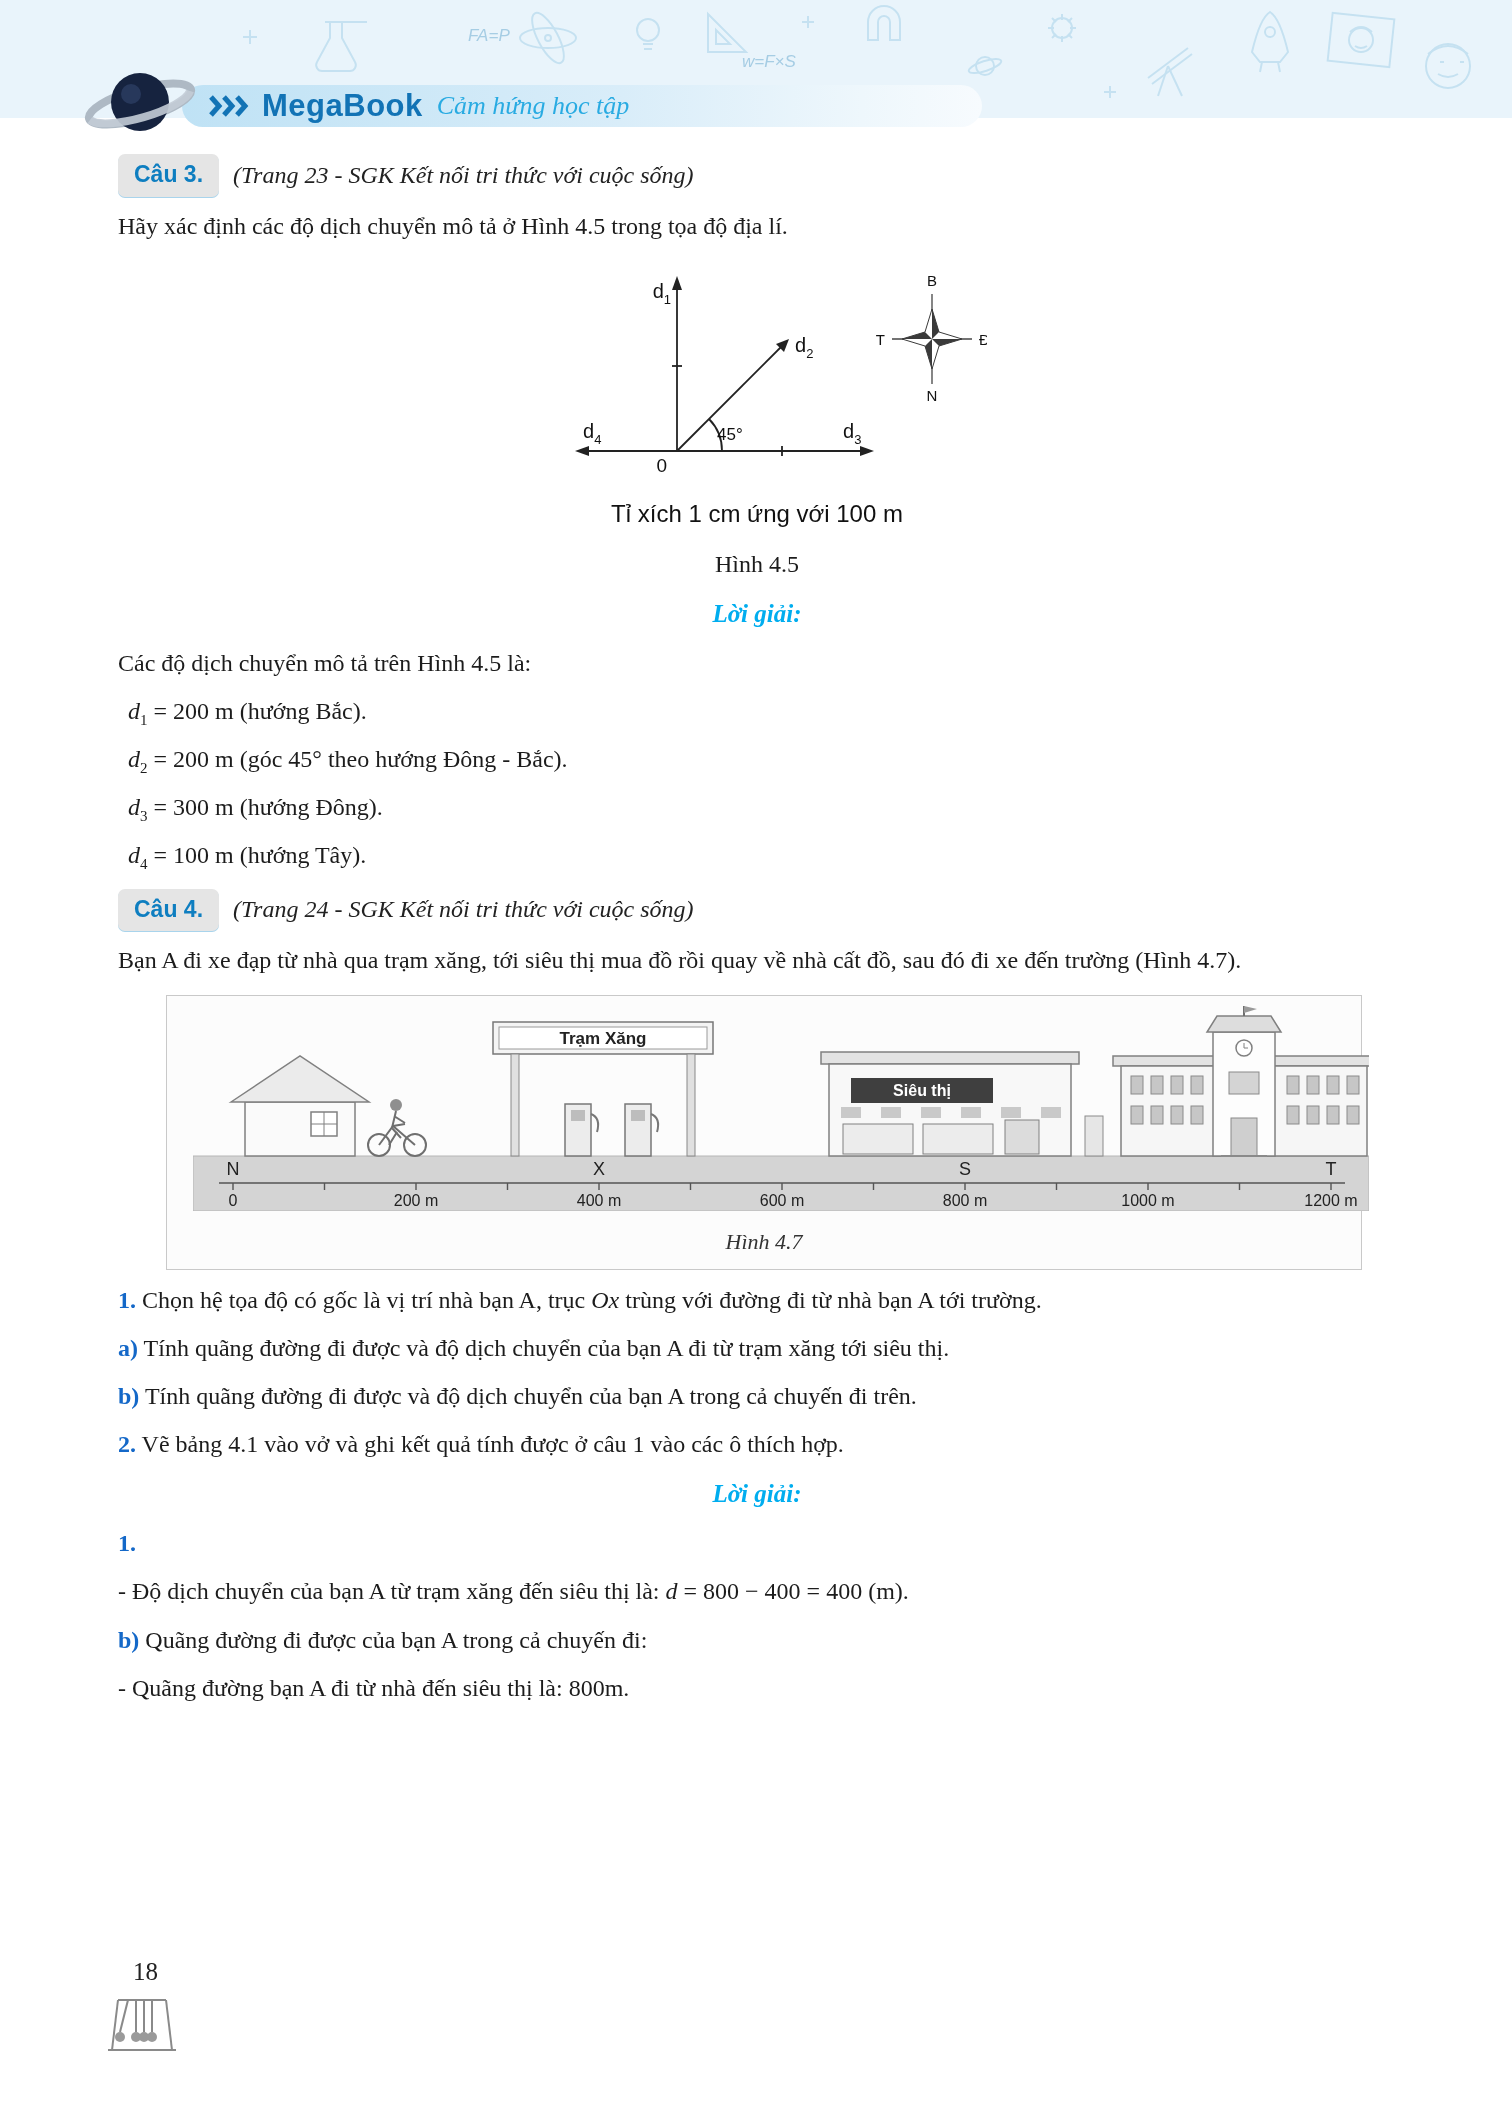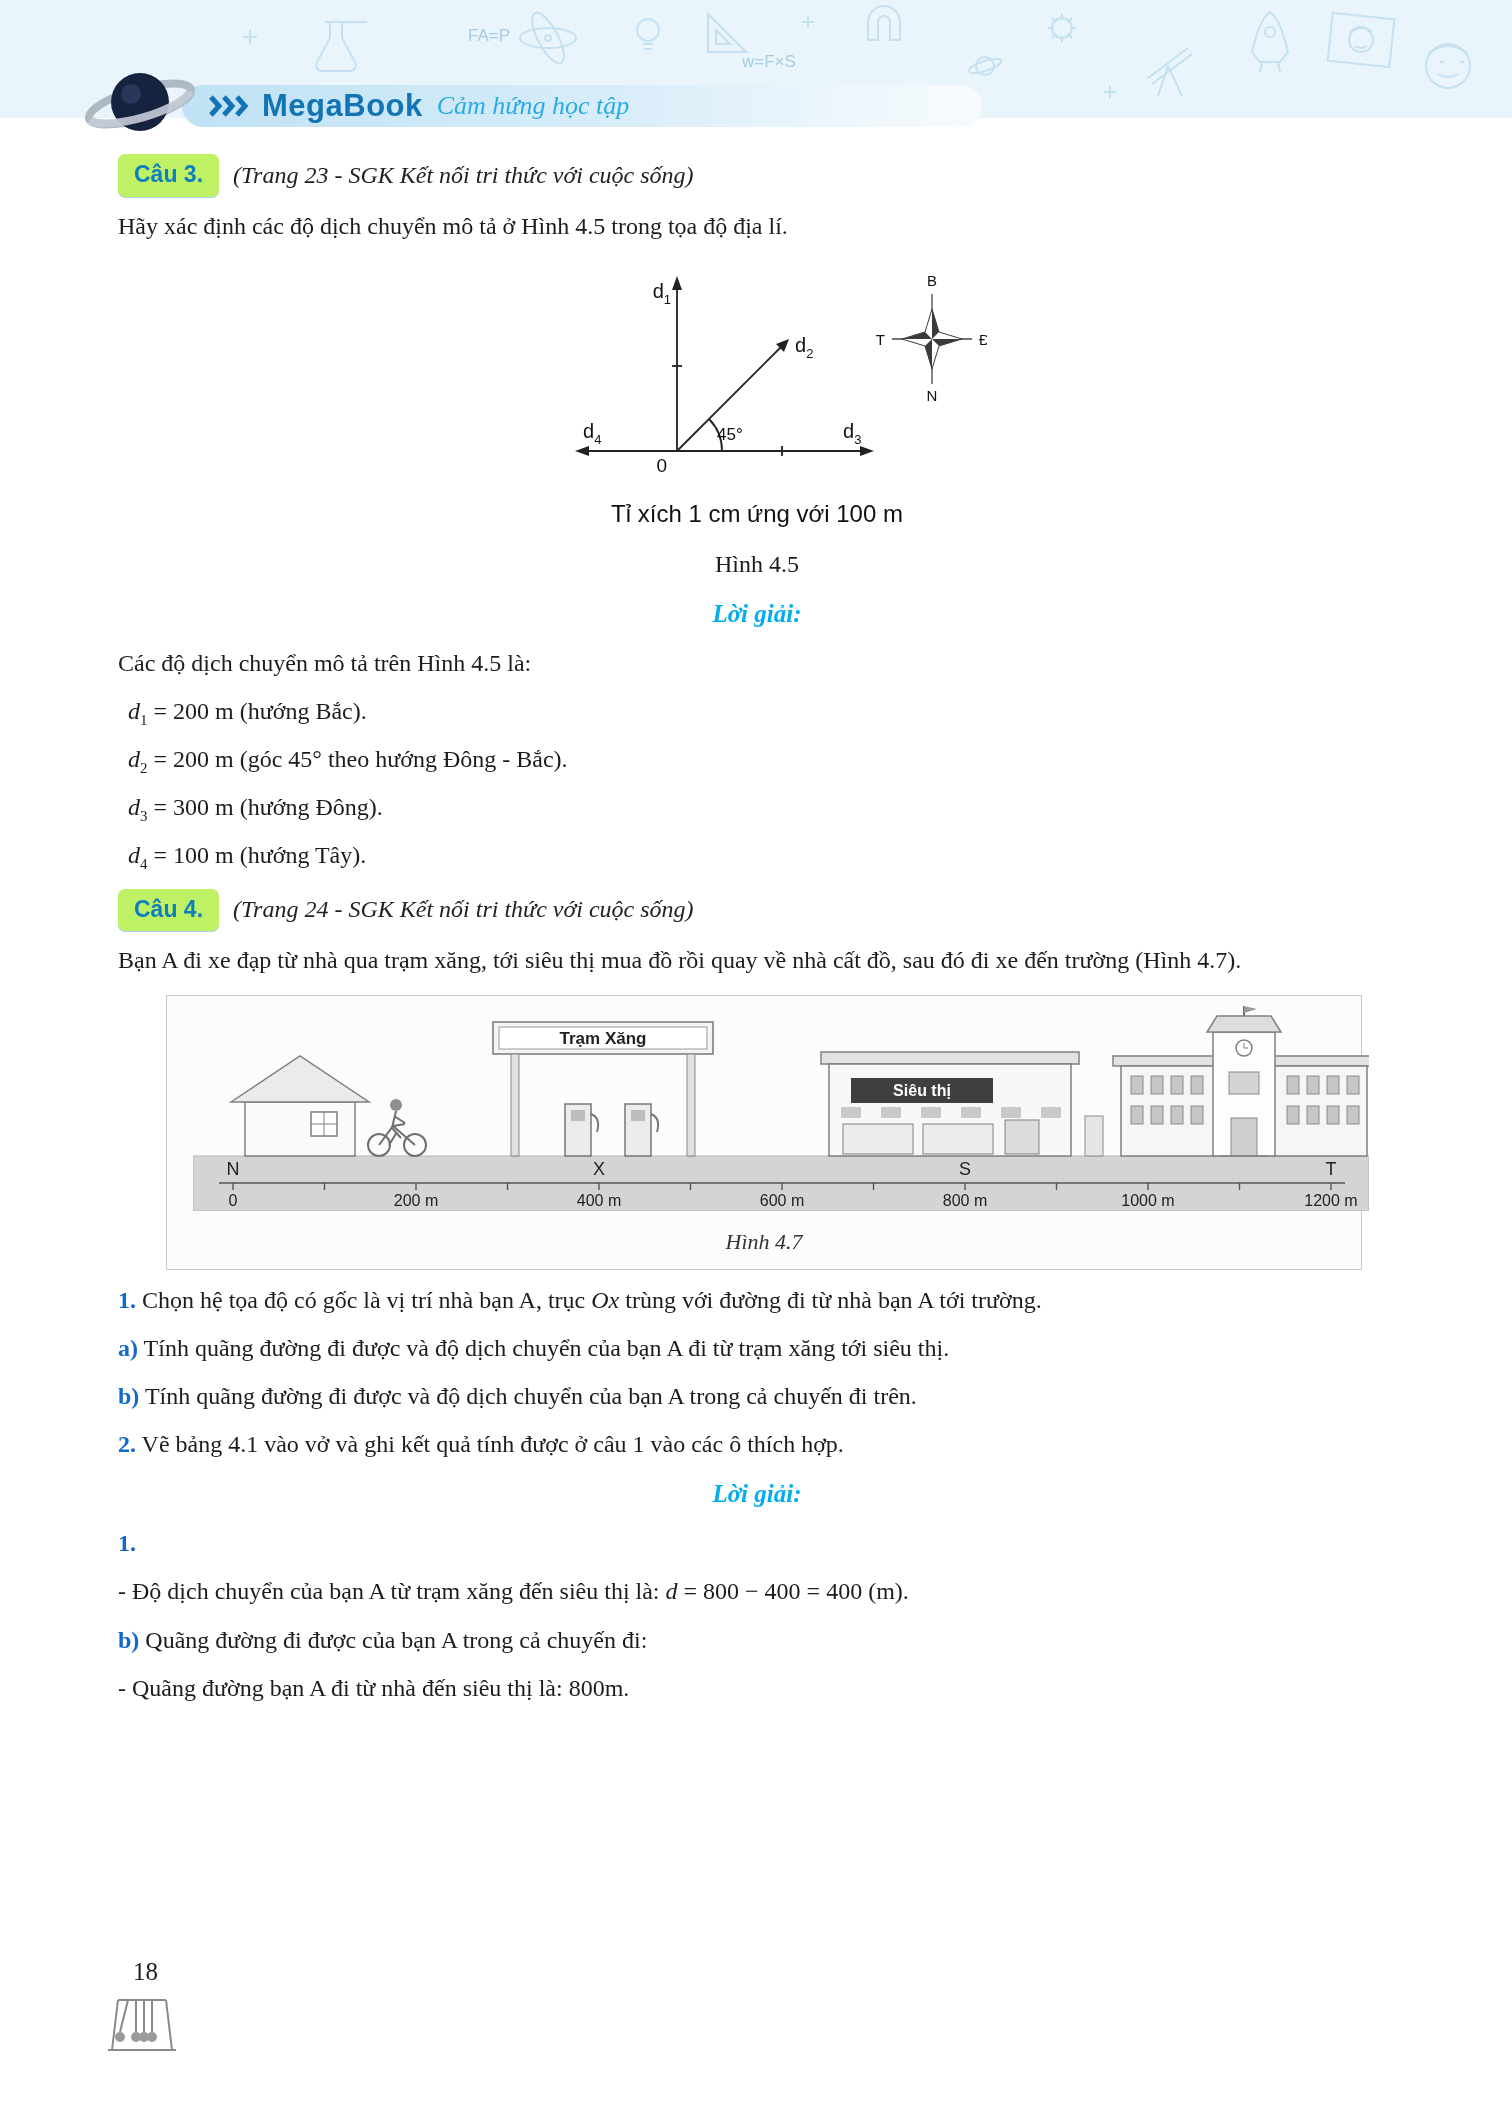--- a/index.html
+++ b/index.html
@@ -5,21 +5,21 @@
   * { margin:0; padding:0; box-sizing:border-box; }
   html,body { background:#ffffff; }
   .page {
     position:relative; width:1512px; height:2119px; background:#fff;
     font-family:"Liberation Serif", serif; color:#1c1c1c; overflow:hidden;
   }
 
   
   .band { position:absolute; top:0; left:0; width:1512px; height:118px; background:#e9f4fb; }
   .band svg.doodles { position:absolute; top:0; left:0; }
-  .decor-formula { position:absolute; font-family:"Liberation Sans",sans-serif; 
+  .decor-formula { position:absolute; font-family:"Liberation Sans",sans-serif; font-style:italic;
                    color:#a6cde4; font-size:17px; }
   .decor-f1 { top:26px; left:468px; }
   .decor-f2 { top:52px; left:742px; }
   .logo-row { position:absolute; top:58px; left:84px; display:flex; align-items:center;justify-content:flex-end; }
   .saturn { position:relative; z-index:3; }
   .pill {
     position:relative; z-index:2; margin-left:-14px; height:42px; width:800px;
     border-radius:21px; display:flex; align-items:center; padding-left:26px;
     background:linear-gradient(90deg,#bfe2f5 0%,#d9edf9 55%,#eef7fc 85%,#f7fbfe 100%);
   }
@@ -28,21 +28,21 @@
            color:#1273b5; letter-spacing:.5px; }
   .tagline { margin-left:14px; font-style:italic; font-size:26px; color:#29abe2;
              font-family:"Liberation Serif",serif; }
 
   
   .content { position:absolute; top:142px; left:118px; width:1278px; font-size:24px; line-height:1.55; }
   p { margin:11px 0; text-align:justify; }
 
   .qhead { display:flex; align-items:center; gap:14px; margin:12px 0 4px 0; }
   .qbadge {
-    display:inline-block; background:#bef264; color:#0e7ec0; font-weight:bold;
+    display:inline-block; background:#e5e5e5; color:#0e7ec0; font-weight:bold;
     font-family:"Liberation Sans",sans-serif; font-size:23px; padding:3px 16px 4px;
     border-radius:7px; box-shadow:0 1px 0 #a9d4ec;
   }
   .qsource { font-style:italic; font-size:24px; color:#222; }
 
   .fig45 { width:560px; margin:8px auto 0; text-align:center; }
   .scale-note { text-align:center; font-family:"Liberation Sans",sans-serif; font-size:24px;
                 color:#111; margin-top:0; }
   .fig-caption { text-align:center; font-size:24px; margin-top:14px; }
   .loigiai { text-align:center; font-weight:bold; font-style:italic; color:#00adef;

